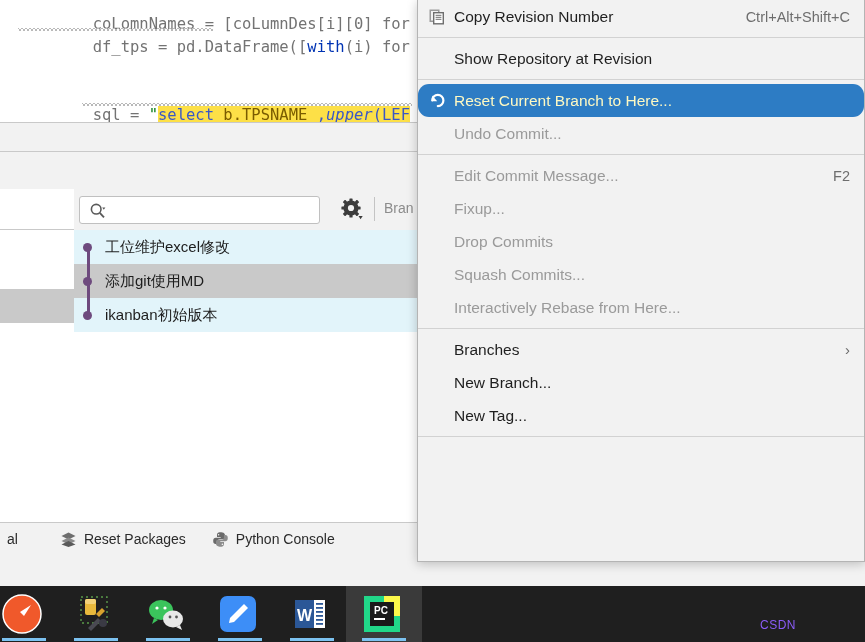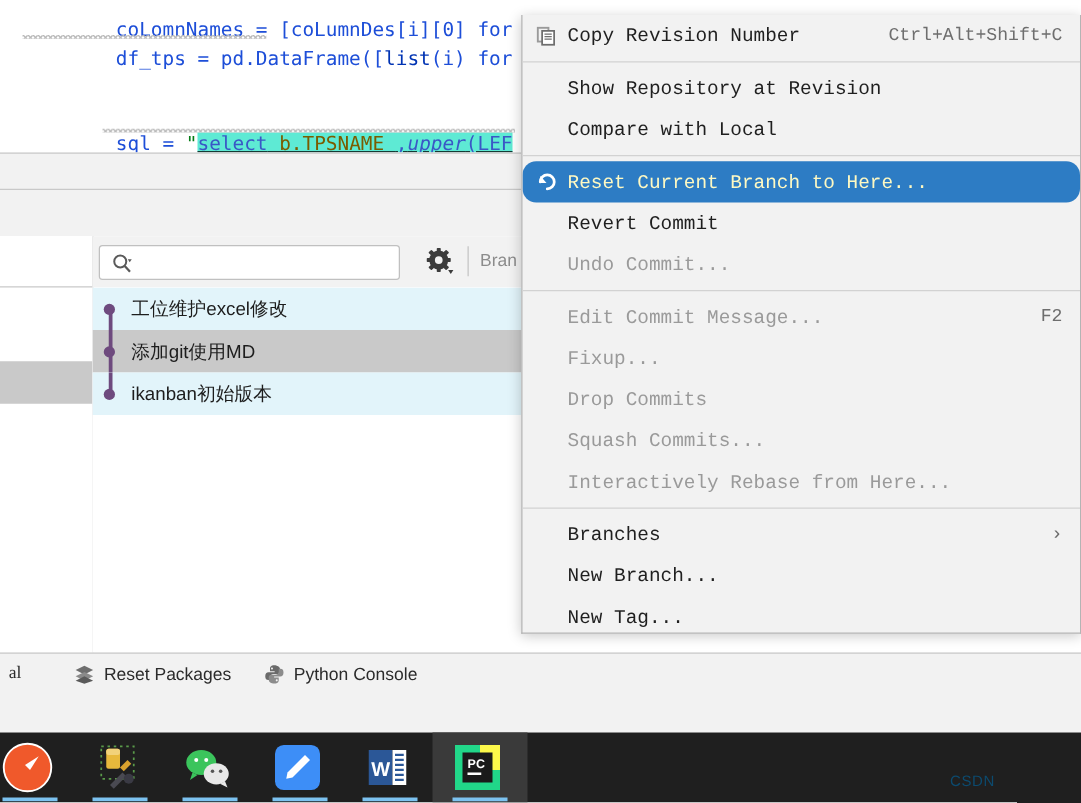--- a/index.html
+++ b/index.html
@@ -29,26 +29,25 @@
     background: #ffffff;
     font-family: "DejaVu Sans Mono", monospace;
     font-size: 15.5px;
     white-space: pre;
     overflow: hidden;
   }
   .code-line { position: absolute; left: 18px; height: 22px; line-height: 22px; }
   .cl0 { top: -9px; color: #2b2b2b; }
   .cl1 { top: 14px; }
   .cl2 { top: 82px; }
-  .tok-plain { color: #1d4ed8; }
+  .tok-plain { color: #737373; }
   .tok-kw    { color: #0033b3; }
   .tok-str   { color: #067d17; }
   .sqlhl {
-    background: #5eead4;
-    text-decoration: underline;
+    background: #fde047;
   }
   .sql-kw { color: #3a57c6; }
   .sql-id { color: #7a5c00; }
   .sql-fn { color: #3a57c6; font-style: italic; }
   .squiggle {
     position: absolute;
     height: 3px;
     background-image:
       linear-gradient(45deg, transparent 40%, #b9b9b9 40%, #b9b9b9 60%, transparent 60%),
       linear-gradient(-45deg, transparent 40%, #b9b9b9 40%, #b9b9b9 60%, transparent 60%);
@@ -184,29 +183,28 @@
     position: absolute; bottom: 1px;
     width: 44px; height: 3px; background: #7cc2f0;
   }
   .tb-active-bg {
     position: absolute; top: 0; width: 76px; height: 56px;
     background: #3a3a3a;
   }
 
   
   .ctxmenu {
-    position: absolute; left: 417px; top: 12px;
-    width: 448px; height: 495px;
+    position: absolute; left: 417px; top: 0;
+    width: 448px; height: 562px;
     background: #f2f2f2;
     border: 1px solid #b4b4b4;
     border-top: none;
     box-sizing: border-box;
     box-shadow: 0 2px 10px rgba(0,0,0,0.22);
     overflow: hidden;
-    font-family: Liberation Mono, monospace;
   }
   .mi {
     position: relative;
     height: 33px;
     display: flex; align-items: center;
     font-size: 15.5px;
     color: #1f1f1f;
     padding-left: 36px;
     box-sizing: border-box;
     white-space: nowrap;
@@ -228,39 +226,39 @@
     color: #6a6a6a; font-size: 15px;
   }
   .mi-sep {
     height: 1px; margin: 4px 0;
     background: #d2d2d2;
   }
 
   
   .watermark {
     position: absolute; left: 760px; top: 618px;
-    font-size: 12px; color: #0c4a6e;
+    font-size: 12px; color: #8b5cf6;
     letter-spacing: 0.5px;
     pointer-events: none;
   }
 </style>
 </head>
 <body>
 
 <div id="root">
 
   <div class="ide">
 
     <div class="editor">
       <div class="code-line cl0">
         <span class="tok-plain">coLomnNames = [coLumnDes[i][0] for</span>
       </div>
       <div class="squiggle" style="left:18px; top:28px; width:195px;"></div>
       <div class="code-line cl1">
-        <span class="tok-plain">df_tps = pd.DataFrame([</span><span class="tok-kw">list</span><span class="tok-plain">(i) for</span>
+        <span class="tok-plain">df_tps = pd.DataFrame([</span><span class="tok-kw">with</span><span class="tok-plain">(i) for</span>
       </div>
       <div class="code-line cl2">
         <span class="tok-plain">sql = </span><span class="tok-str">"</span><span class="sqlhl"><span class="sql-kw">select</span><span class="sql-id"> b.TPSNAME </span><span class="sql-kw">,</span><span class="sql-fn">upper</span><span class="sql-kw">(LEF</span></span>
       </div>
       <div class="squiggle" style="left:82px; top:103px; width:330px;"></div>
     </div>
 
     <div class="strip strip-a"></div>
     <div class="strip strip-b"></div>
     <div class="vline" style="left:631px; top:122px; height:67px;"></div>
@@ -322,21 +320,21 @@
             <div class="edge bot-half"></div>
             <div class="dot"></div>
           </div>
           <div class="commit-msg">ikanban初始版本</div>
         </div>
         <div class="empty-rows"></div>
       </div>
     </div>
 
     <div class="toolbar-bottom">
-      <div class="tb-item" style="margin-left:0px;font-family:Liberation Serif, serif;">
+      <div class="tb-item" style="margin-left:0px;">
         <span class="ic"></span>
         <span>al</span>
       </div>
       <div class="tb-item" style="margin-left:16px;">
         <span class="ic">
           <svg width="17" height="17" viewBox="0 0 17 17">
             <path d="M8.5 1.5 L15.5 5 L8.5 8.5 L1.5 5 Z" fill="#6e6e6e"></path>
             <path d="M8.5 6.5 L15.5 10 L8.5 13.5 L1.5 10 Z" fill="#8a8a8a"></path>
             <path d="M8.5 10 L15.5 13.5 L8.5 16 L1.5 13.5 Z" fill="#5a5a5a"></path>
           </svg>
@@ -455,38 +453,32 @@
       <span class="accel">Ctrl+Alt+Shift+C</span>
     </div>
 
 
 
     <div class="mi-sep"></div>
 
     <div class="mi">
       <span>Show Repository at Revision</span>
     </div>
-    <div class="mi">
-      <span>Compare with Local</span>
-    </div>
 
     <div class="mi-sep"></div>
 
     <div class="mi highlight">
       <span class="mi-icon">
         <svg width="19" height="19" viewBox="0 0 19 19">
           <path d="M4.2 9.5 A5.6 5.6 0 1 1 9.8 15.1" stroke="#ffffff" stroke-width="2.2" fill="none" stroke-linecap="round"></path>
           <path d="M4.2 4.6 L4.2 10.3 L9.2 10.3 Z" fill="#ffffff"></path>
         </svg>
       </span>
       <span>Reset Current Branch to Here...</span>
     </div>
-    <div class="mi">
-      <span>Revert Commit</span>
-    </div>
     <div class="mi disabled">
       <span>Undo Commit...</span>
     </div>
 
     <div class="mi-sep"></div>
 
     <div class="mi disabled">
       <span>Edit Commit Message...</span>
       <span class="accel">F2</span>
     </div>

